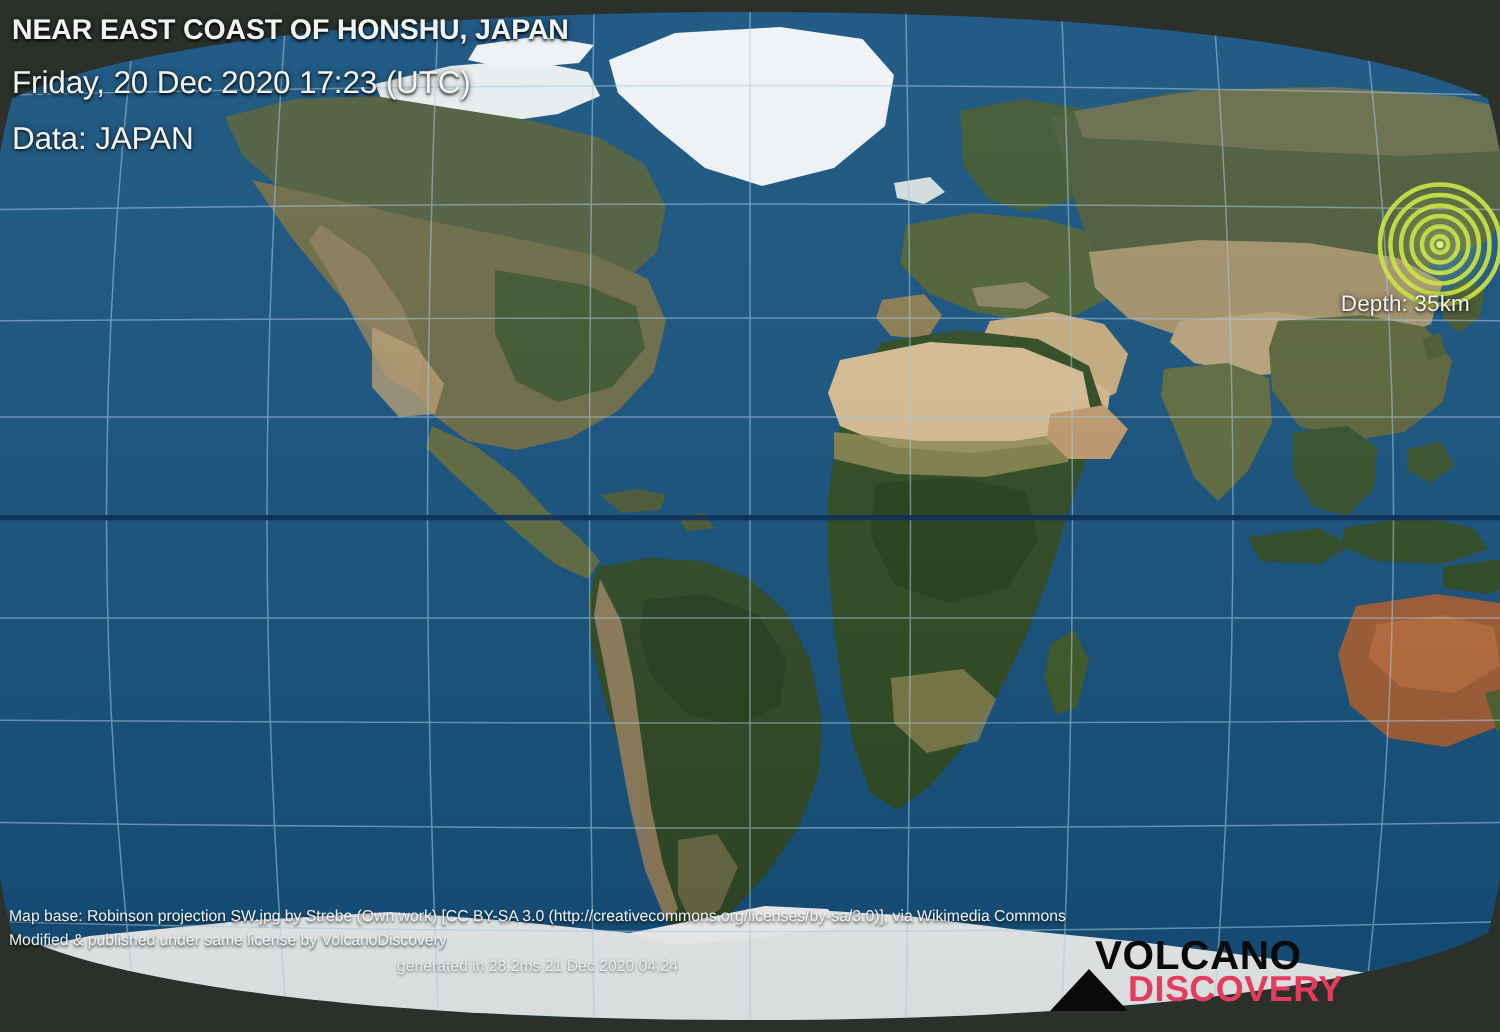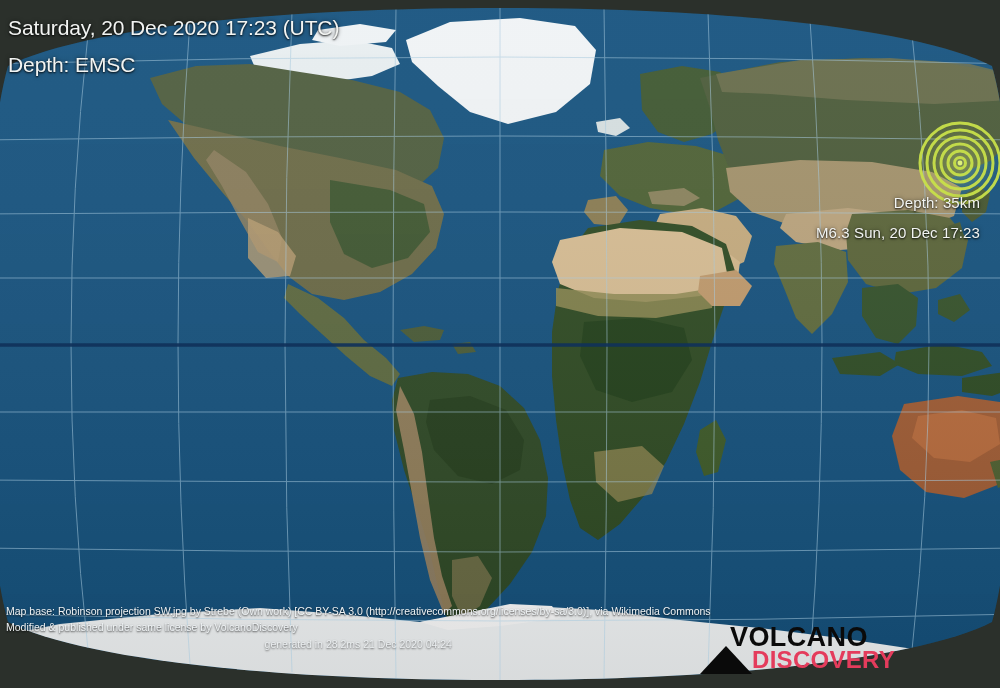--- a/index.html
+++ b/index.html
@@ -351,42 +351,42 @@
           <path d="M 912,34 Q 946,344 912,650"></path>
         </g>
 
         <path d="M -20,345 L 1020,345" stroke="#10315a" stroke-width="3.5" fill="none" opacity="0.9"></path>
 
       </g>
     </svg>
   </div>
 
   <div id="title-block" class="ovl">
-    <div id="eq-datetime">Saturday, 20 Dec 2020 17:23 (UTC)</div>
-    <div id="eq-source">Depth: EMSC</div>
+    <div id="eq-region">NEAR EAST COAST OF HONSHU, JAPAN</div>
+    <div id="eq-datetime">Friday, 20 Dec 2020 17:23 (UTC)</div>
+    <div id="eq-source">Data: JAPAN</div>
   </div>
 
   <div id="quake-marker">
     <svg viewBox="0 0 86 86">
       <circle cx="43" cy="43" r="43" fill="url(#ringGlow)"></circle>
       <g fill="none" stroke="#c8e04a" stroke-width="3" opacity="0.95">
         <circle cx="43" cy="43" r="40"></circle>
         <circle cx="43" cy="43" r="33"></circle>
         <circle cx="43" cy="43" r="26"></circle>
         <circle cx="43" cy="43" r="19"></circle>
         <circle cx="43" cy="43" r="12"></circle>
         <circle cx="43" cy="43" r="5.5"></circle>
       </g>
       <circle cx="43" cy="43" r="2.4" fill="#dff07a"></circle>
     </svg>
   </div>
 
   <div id="marker-labels" class="ovl">
     <div id="marker-depth">Depth: 35km</div>
-    <div id="marker-mag">M6.3 Sun, 20 Dec 17:23</div>
   </div>
 
   <div id="attribution">
     <div>Map base: Robinson projection SW.jpg by Strebe (Own work) [CC BY-SA 3.0 (http://creativecommons.org/licenses/by-sa/3.0)], via Wikimedia Commons</div>
     <div>Modified &amp; published under same license by VolcanoDiscovery</div>
     <div id="attr-generated">generated in 28.2ms 21 Dec 2020 04:24</div>
   </div>
 
   <div id="logo">
     <div id="logo-volcano-icon"></div>

